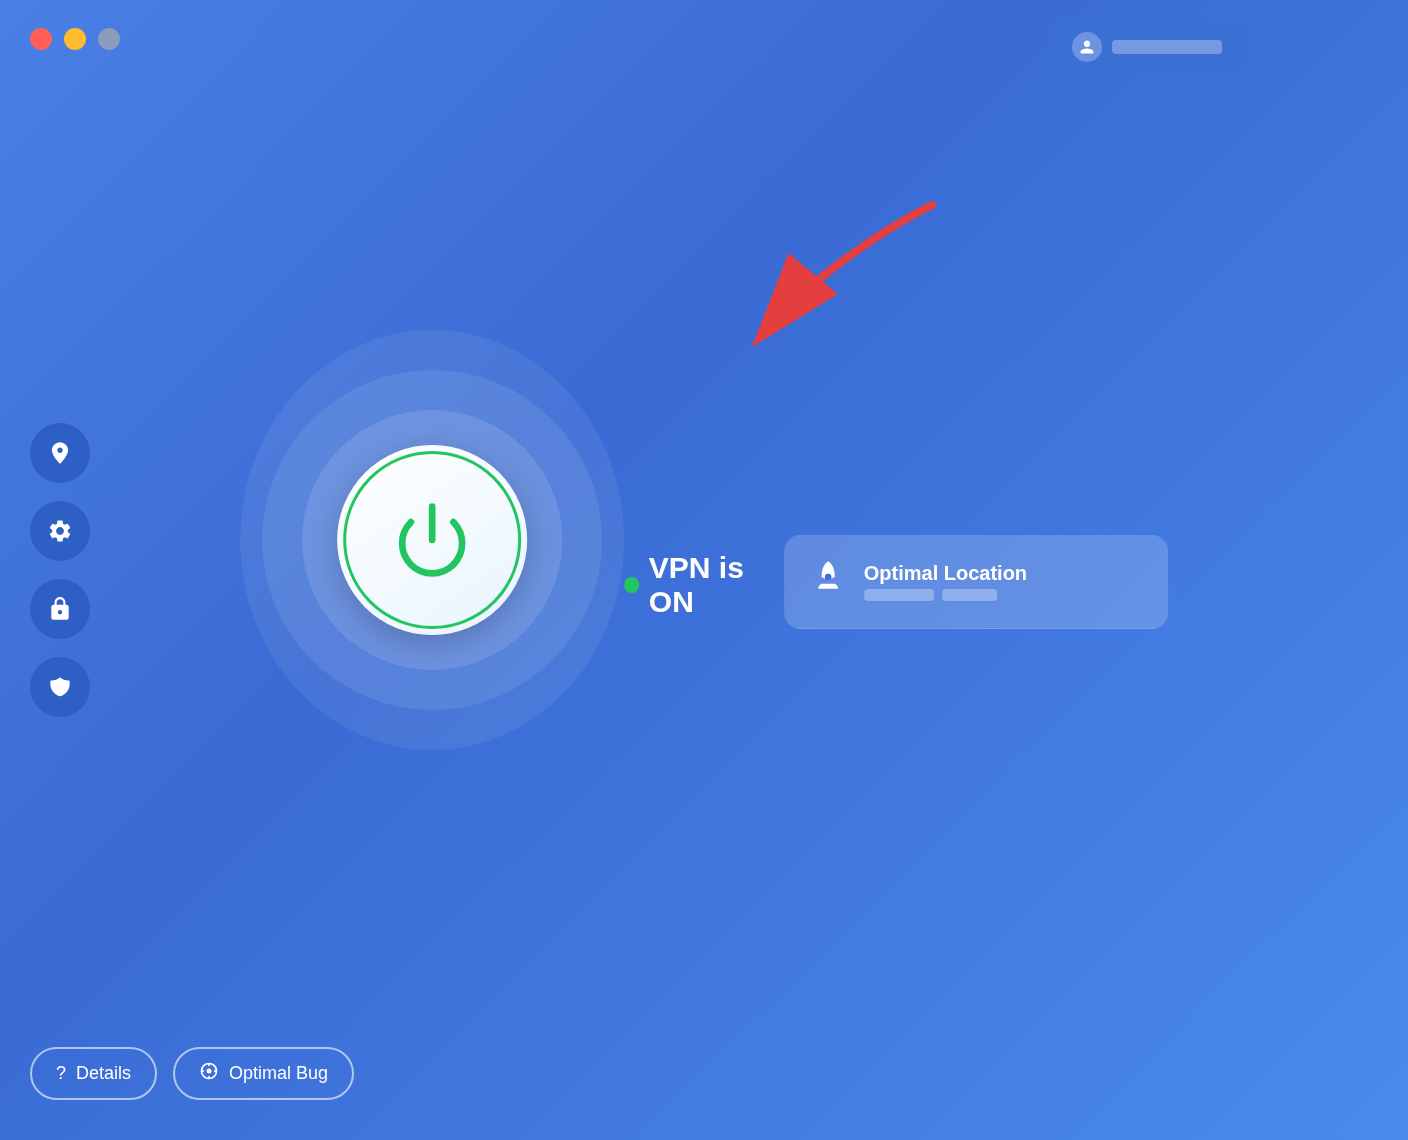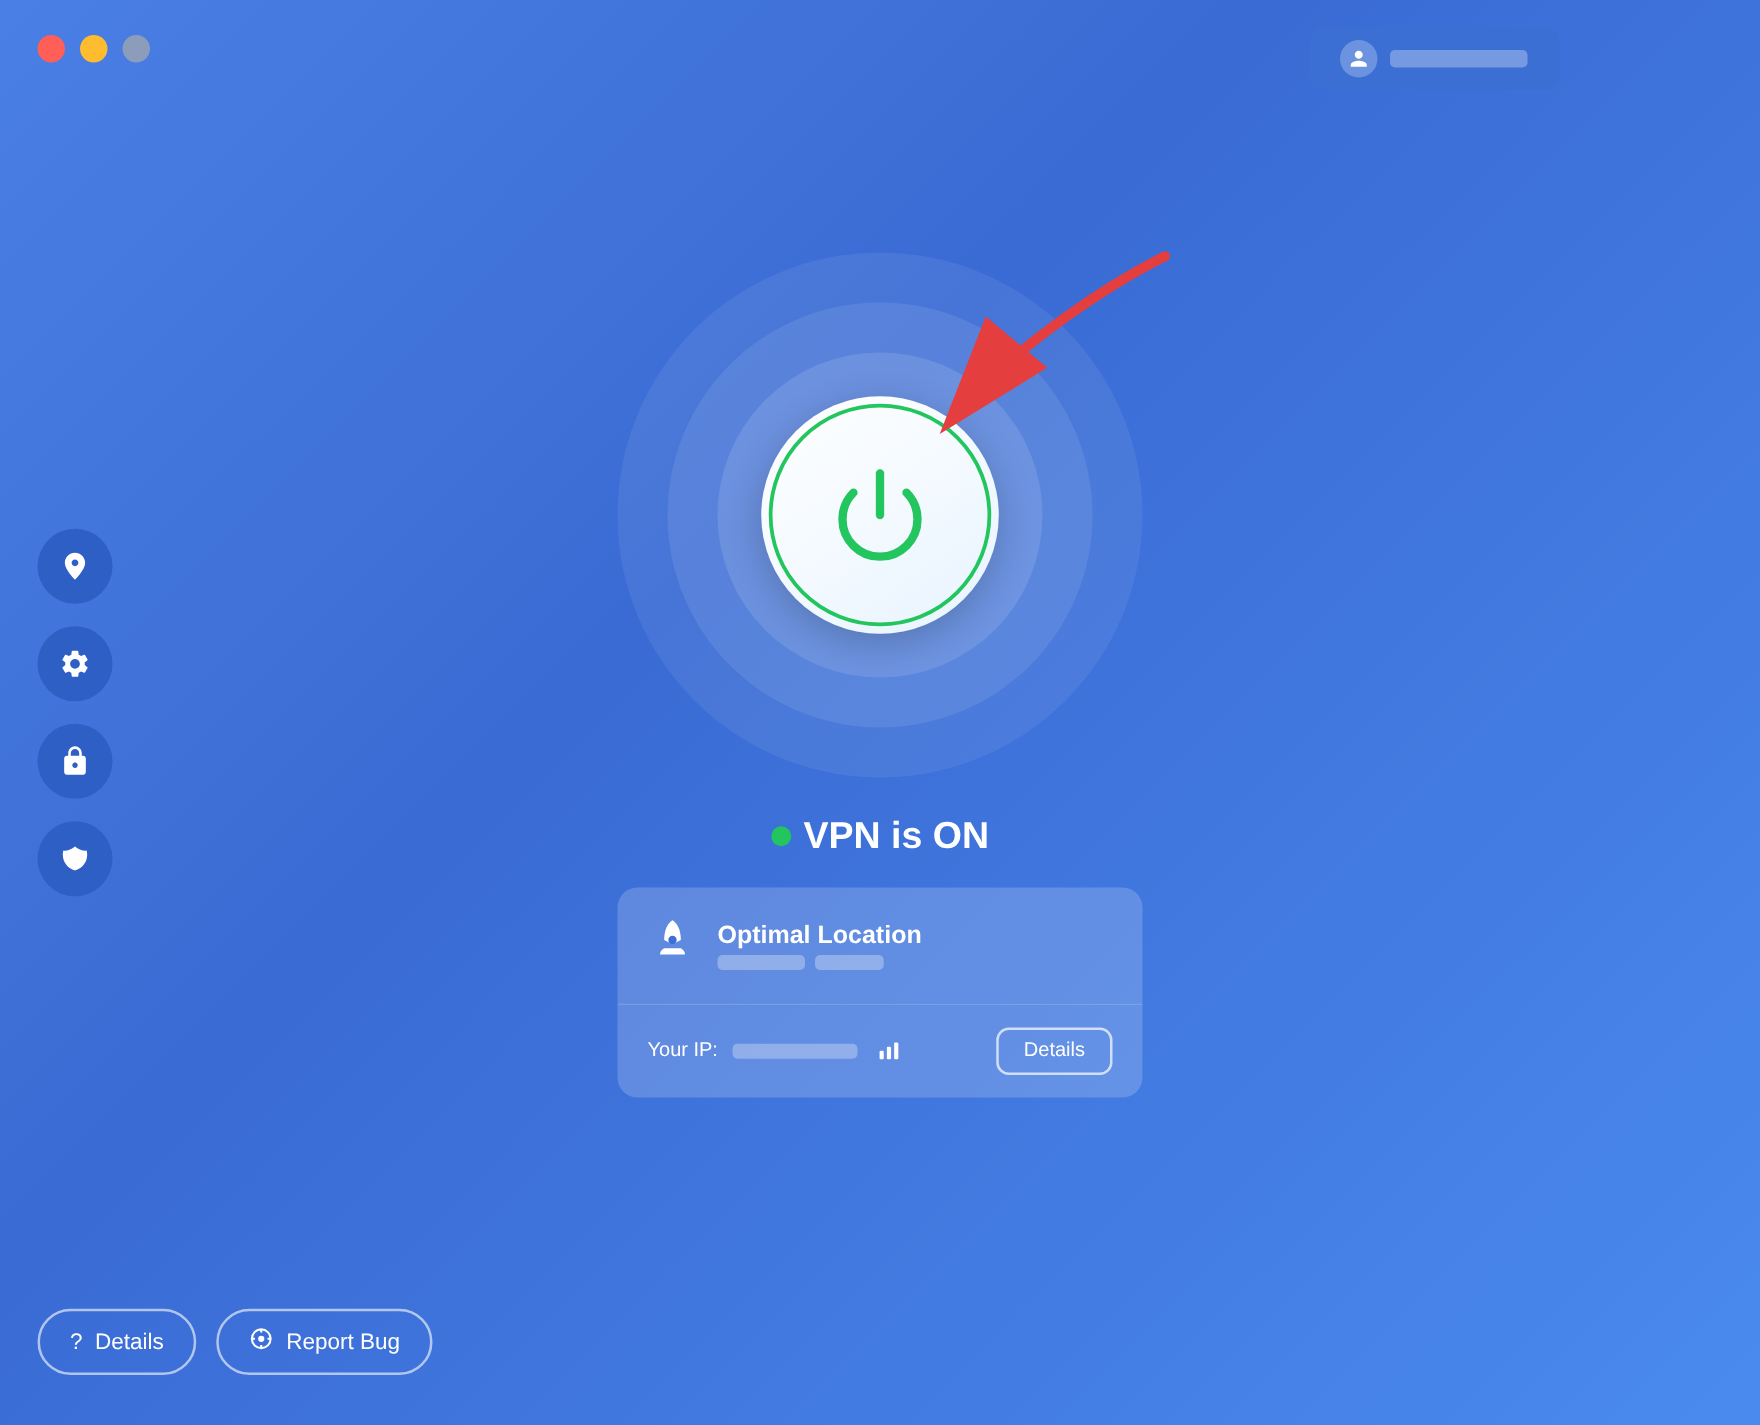--- a/index.html
+++ b/index.html
@@ -88,21 +88,21 @@
       font-size: 22px;
     }
 
     
     .main-center {
       position: absolute;
       top: 50%;
       left: 50%;
       transform: translate(-50%, -50%);
       display: flex;
-      flex-direction: column;
+      flex-direction: row;
       align-items: center;
       gap: 0;
     }
 
     
     .circle-outer-3 {
       width: 420px;
       height: 420px;
       border-radius: 50%;
       background: rgba(255,255,255,0.07);
@@ -340,32 +340,20 @@
         </svg>
       </div>
       <div class="location-info">
         <div class="location-title">Optimal Location</div>
         <div class="location-sub">
           <div class="blur-pill"></div>
           <div class="blur-pill-sm"></div>
         </div>
       </div>
     </div>
-    <div class="info-card-bottom">
-      <span class="ip-label">Your IP:</span>
-      <div class="ip-blur"></div>
-      <span class="signal-icon">
-        <svg width="20" height="20" viewBox="0 0 24 24" fill="white">
-          <rect x="2" y="14" width="4" height="8" rx="1"></rect>
-          <rect x="9" y="10" width="4" height="12" rx="1"></rect>
-          <rect x="16" y="6" width="4" height="16" rx="1"></rect>
-        </svg>
-      </span>
-      <button class="details-btn">Details</button>
-    </div>
   </div>
 </div>
 
 <div style="position:absolute; top:195px; left:52%; pointer-events:none;">
   <svg width="220" height="180" viewBox="0 0 220 180">
     <defs>
       <marker id="arrowhead" markerWidth="12" markerHeight="8" refX="10" refY="4" orient="auto">
         <polygon points="0 0, 12 4, 0 8" fill="#e53e3e"></polygon>
       </marker>
     </defs>
@@ -382,15 +370,15 @@
     <span class="btn-icon">
       <svg width="20" height="20" viewBox="0 0 24 24" fill="white">
         <circle cx="12" cy="12" r="3"></circle>
         <path d="M12 3a9 9 0 019 9 9 9 0 01-9 9 9 9 0 01-9-9 9 9 0 019-9z" stroke="white" stroke-width="2" fill="none"></path>
         <line x1="12" y1="3" x2="12" y2="6" stroke="white" stroke-width="2"></line>
         <line x1="12" y1="18" x2="12" y2="21" stroke="white" stroke-width="2"></line>
         <line x1="3" y1="12" x2="6" y2="12" stroke="white" stroke-width="2"></line>
         <line x1="18" y1="12" x2="21" y2="12" stroke="white" stroke-width="2"></line>
       </svg>
     </span>
-    <span>Report Bug</span>
+    <span>Optimal Bug</span>
   </button>
 </div>
 
 </body></html>

